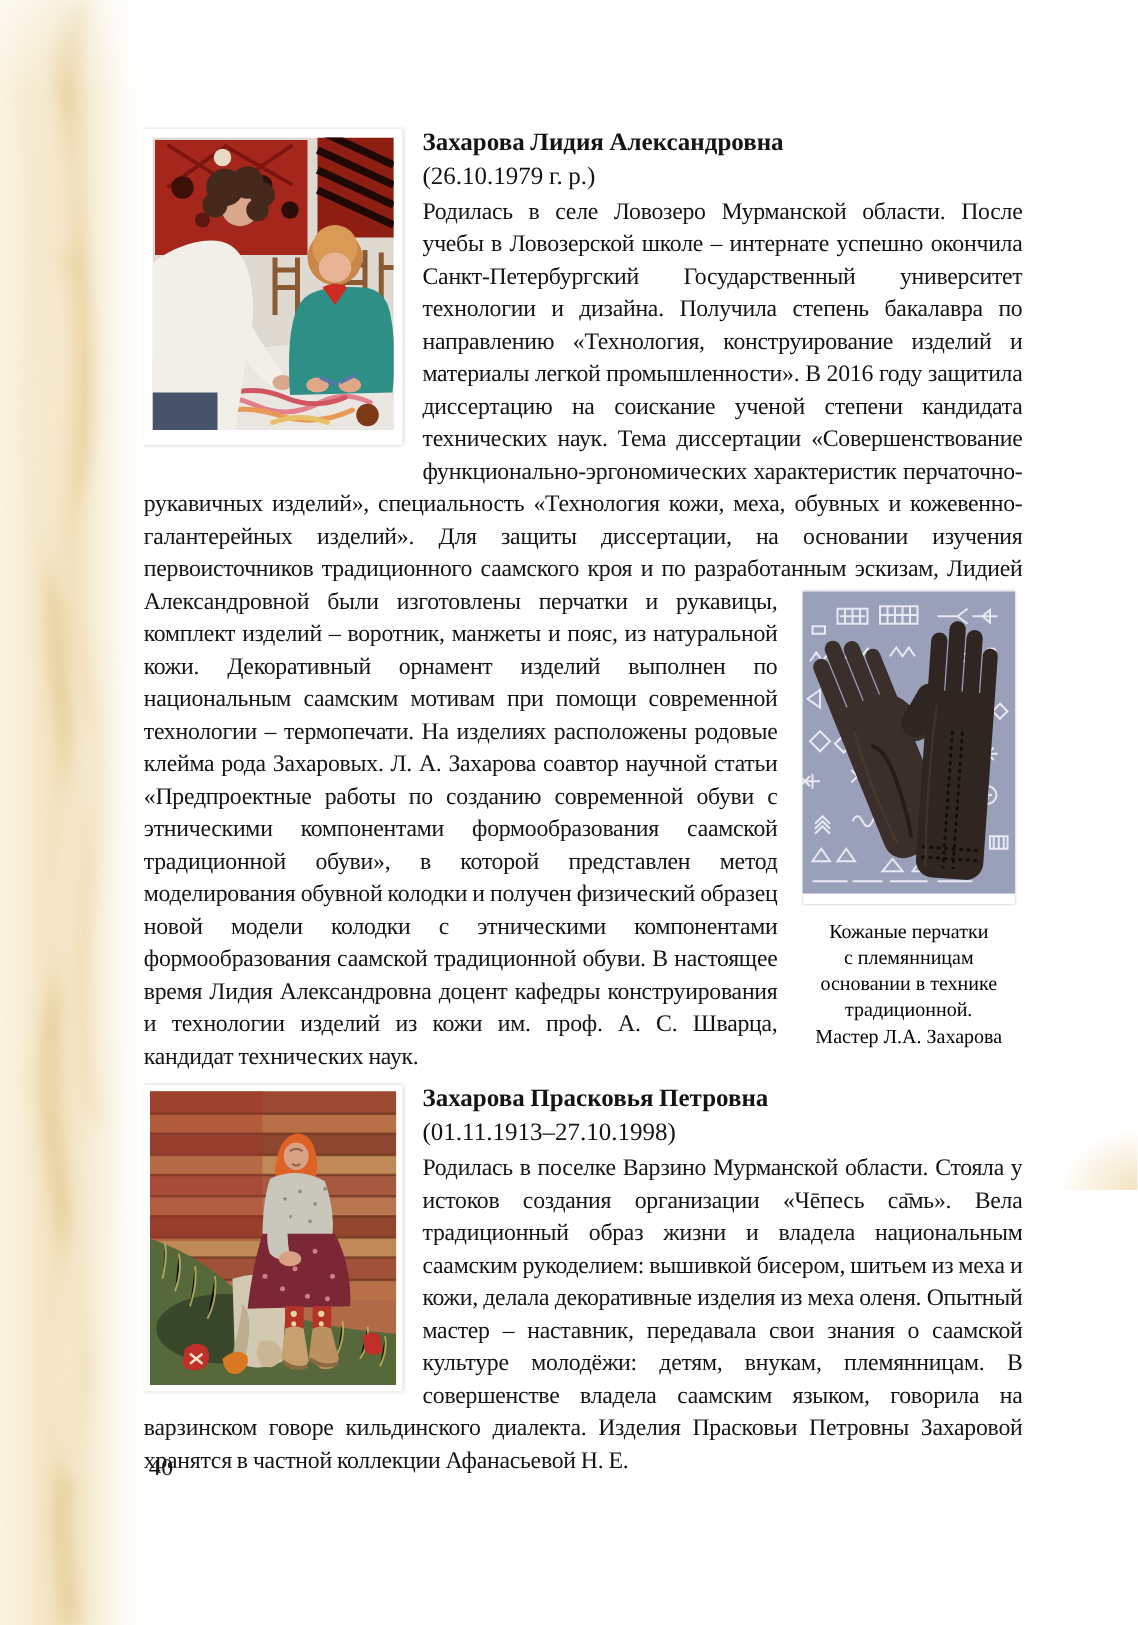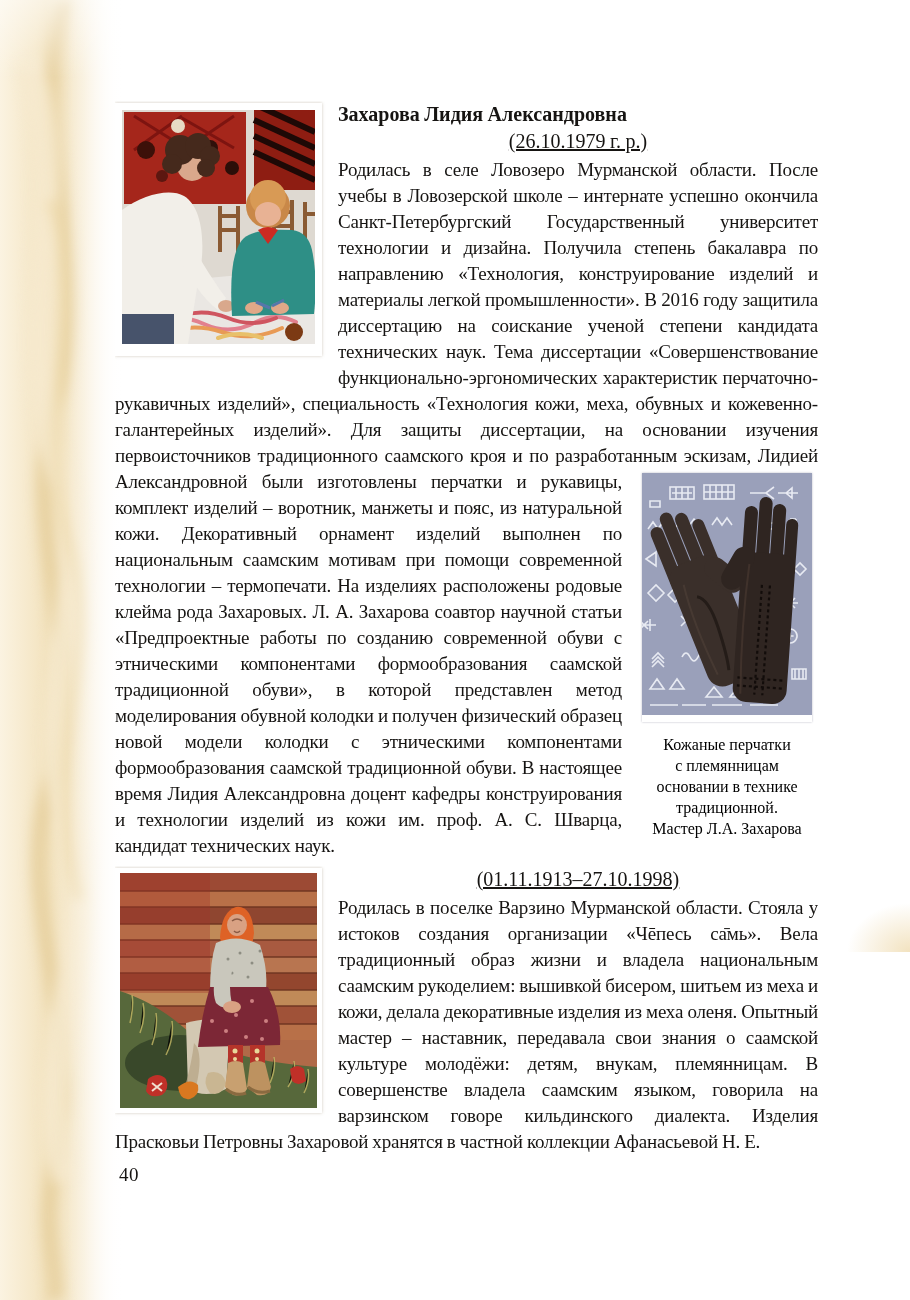--- a/index.html
+++ b/index.html
@@ -16,21 +16,21 @@
                linear-gradient(180deg,rgba(255,255,255,.55) 0%,rgba(255,255,255,0) 6%);}
   .corner-smudge{position:absolute;right:0;bottom:0;width:90px;height:70px;
     background:radial-gradient(90px 70px at 100% 100%,#f2e2bf 0%,rgba(242,226,191,0) 70%);}
 
   
   .section{position:absolute;width:703px;font-size:19px;line-height:26px;
     text-align:justify;letter-spacing:-0.2px;word-spacing:-0.5px;}
   #section1{left:115px;top:101px;height:767px;overflow:hidden;}
   #section2{left:115px;top:866px;height:345px;overflow:hidden;}
   .heading{font-weight:bold;font-size:20px;line-height:27px;text-align:left;letter-spacing:0;}
-  .dates{font-size:20px;line-height:27px;text-align:center;letter-spacing:0;text-decoration:underline;}
+  .dates{font-size:20px;line-height:27px;text-align:left;letter-spacing:0;}
   .bio{margin-top:2px;}
 
   
   .photo{background:#ffffff;box-shadow:0 0 3px rgba(120,100,70,.35);}
   .photo-left{float:left;margin:2px 16px 14px 0;}
   #photo-workshop{padding:7px 7px 12px 7px;}
   #photo-portrait{padding:5px;}
   .photo svg{display:block;}
 
   
@@ -263,18 +263,19 @@
           <path d="M106 216 q10 8 20 4 M128 214 q10 8 22 4" stroke="#8a6a40" stroke-width="3" fill="none"></path>
         </g>
 
         <path d="M28 206 q10 -8 18 0 q4 10 -4 16 q-12 4 -16 -4 Z" fill="#c03028"></path>
         <path d="M32 210 l10 8 m0 -8 l-10 8" stroke="#f0e0d0" stroke-width="2"></path>
         <path d="M58 214 q12 -10 20 -2 q2 10 -8 14 q-10 2 -12 -12 Z" fill="#d97820"></path>
         <path d="M170 196 q8 -6 14 0 l2 12 q-8 6 -14 0 Z" fill="#c03028"></path>
       </svg>
     </div>
 
+    <div class="heading">Захарова Прасковья Петровна</div>
     <div class="dates">(01.11.1913–27.10.1998)</div>
     <div class="bio">Родилась в поселке Варзино Мурманской области. Стояла у истоков создания организации «Чēпесь са̄мь». Вела традиционный образ жизни и владела национальным саамским рукоделием: вышивкой бисером, шитьем из меха и кожи, делала декоративные изделия из меха оленя. Опытный мастер – наставник, передавала свои знания о саамской культуре молодёжи: детям, внукам, племянницам. В совершенстве владела саамским языком, говорила на варзинском говоре кильдинского диалекта. Изделия Прасковьи Петровны Захаровой хранятся в частной коллекции Афанасьевой Н. Е.</div>
   </div>
 
   <div class="page-number">40</div>
 </div>
 
 </body></html>

